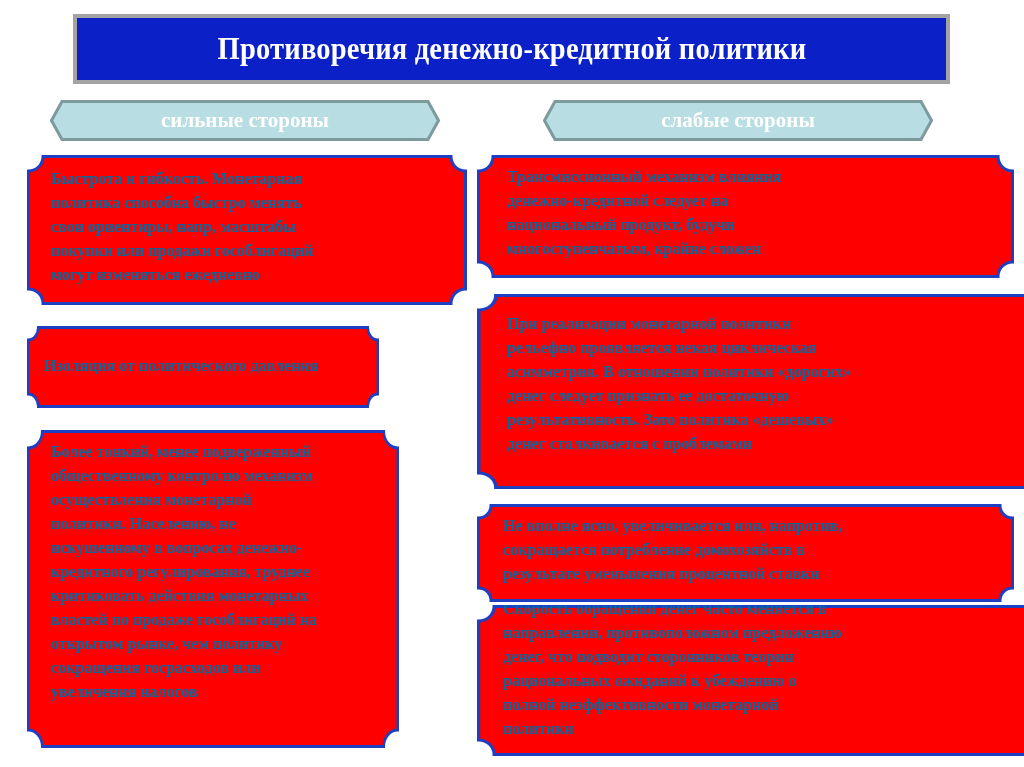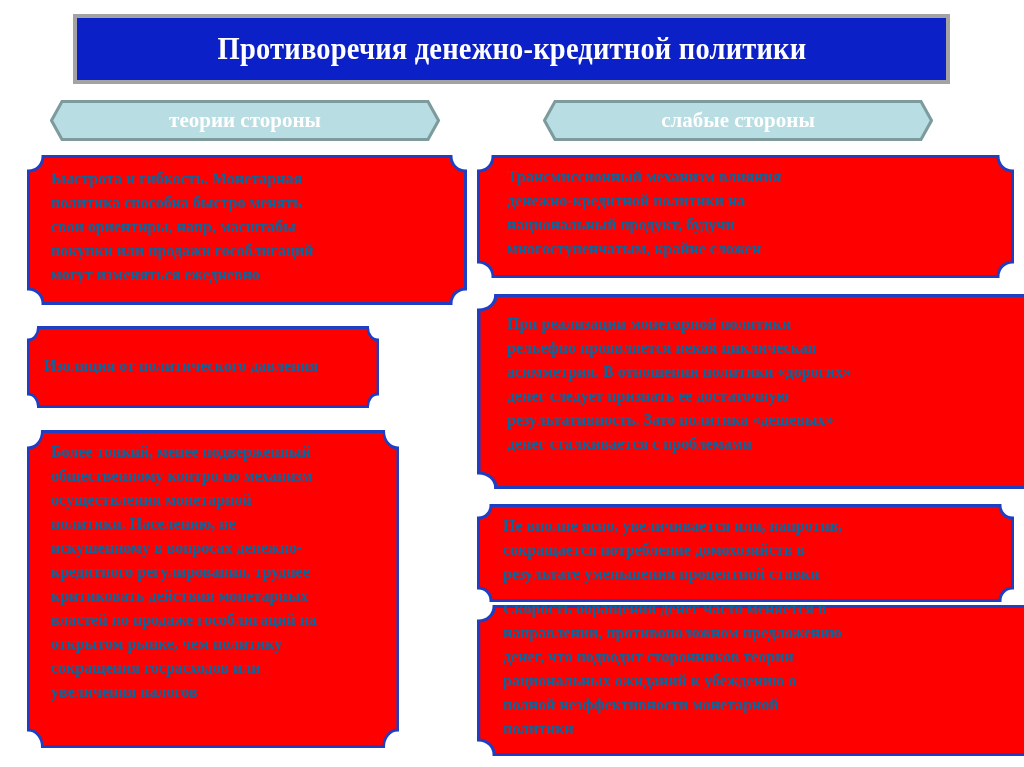--- a/index.html
+++ b/index.html
@@ -37,21 +37,21 @@
 <body>
 
 <div class="title-bar">
   <span>Противоречия денежно-кредитной политики</span>
 </div>
 
 <div class="hex" style="left:50px;">
   <svg viewBox="0 0 390 41" preserveAspectRatio="none">
     <polygon points="12,1.5 378,1.5 388.5,20.5 378,39.5 12,39.5 1.5,20.5" fill="#B8DDE2" stroke="#7D9A9C" stroke-width="3"></polygon>
   </svg>
-  <span>теории стороны</span>
+  <span>сильные стороны</span>
 </div>
 <div class="hex" style="left:543px;">
   <svg viewBox="0 0 390 41" preserveAspectRatio="none">
     <polygon points="12,1.5 378,1.5 388.5,20.5 378,39.5 12,39.5 1.5,20.5" fill="#B8DDE2" stroke="#7D9A9C" stroke-width="3"></polygon>
   </svg>
   <span>слабые стороны</span>
 </div>
 
 <div class="box" style="left:27px; top:155px; width:440px; height:150px;">
   <svg class="bg" viewBox="0 0 440 150" preserveAspectRatio="none">
@@ -86,21 +86,21 @@
 открытом рынке, чем политику
 сокращения госрасходов или
 увеличения налогов</div>
 </div>
 
 <div class="box" style="left:477px; top:155px; width:537px; height:123px;">
   <svg class="bg" viewBox="0 0 537 123" preserveAspectRatio="none">
     <path d="M16,1.5 H521 A14.5,14.5 0 0 0 535.5,16 V107 A14.5,14.5 0 0 0 521,121.5 H16 A14.5,14.5 0 0 0 1.5,107 V16 A14.5,14.5 0 0 0 16,1.5 Z" fill="#FF0000" stroke="#1F3FC2" stroke-width="3"></path>
   </svg>
   <div class="txt" style="left:30px; top:10px;">Трансмиссионный механизм влияния
-денежно-кредитной политики на
+денежно-кредитной следует на
 национальный продукт, будучи
 многоступенчатым, крайне сложен</div>
 </div>
 
 <div class="box" style="left:477px; top:294px; width:633px; height:195px;">
   <svg class="bg" viewBox="0 0 537 195" preserveAspectRatio="none">
     <path d="M16,1.5 H521 A14.5,14.5 0 0 0 535.5,16 V179 A14.5,14.5 0 0 0 521,193.5 H16 A14.5,14.5 0 0 0 1.5,179 V16 A14.5,14.5 0 0 0 16,1.5 Z" fill="#FF0000" stroke="#1F3FC2" stroke-width="3"></path>
   </svg>
   <div class="txt" style="left:30px; top:18px;">При реализации монетарной политики
 рельефно проявляется некая циклическая

